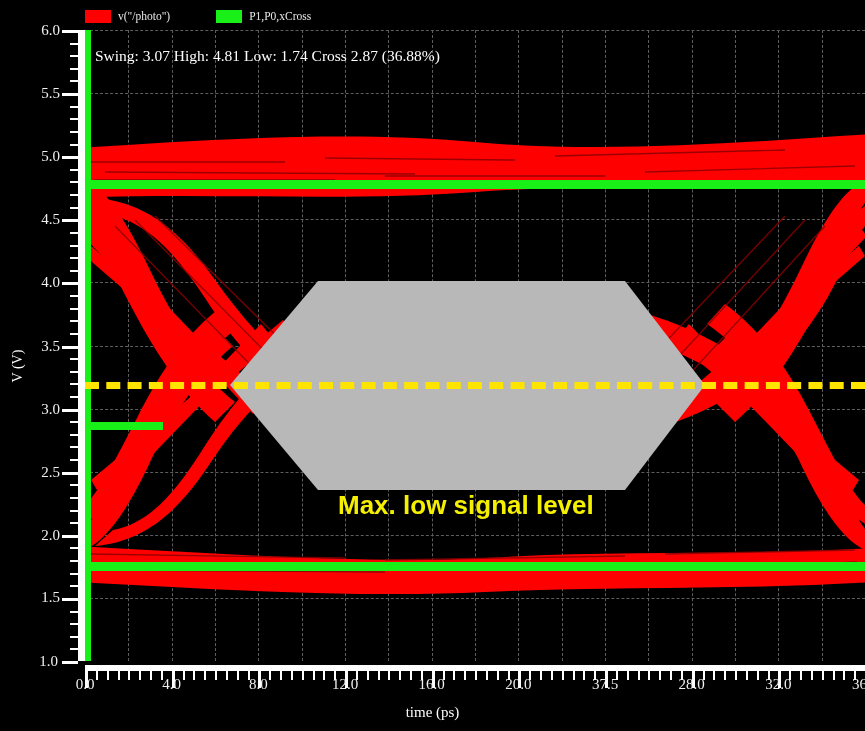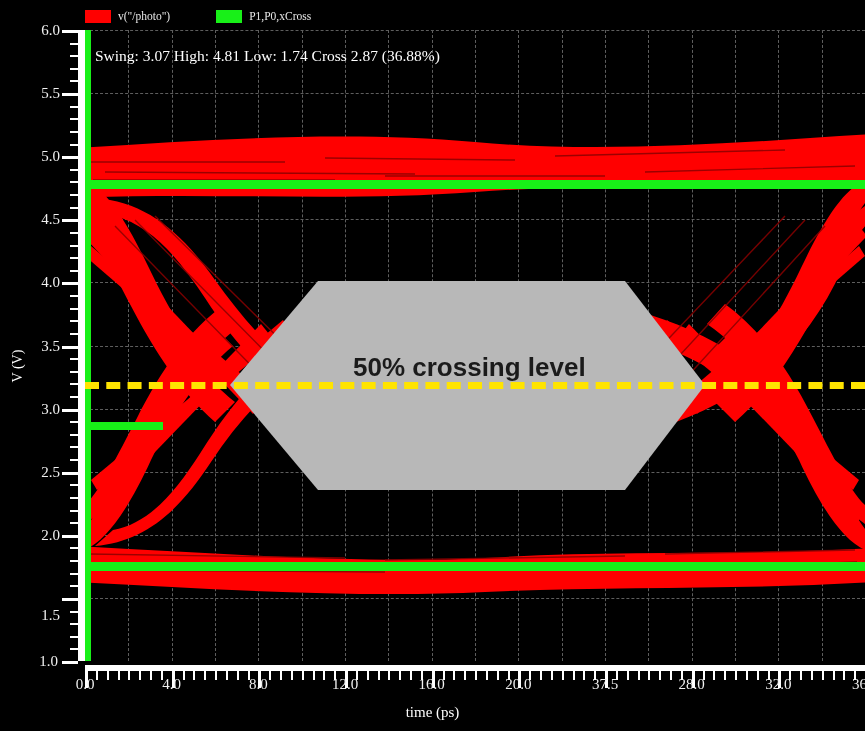--- a/index.html
+++ b/index.html
@@ -93,21 +93,21 @@
 
   <div id="xlabel">time (ps)</div>
 
   <div id="yaxis"></div>
   <div id="xaxis"></div>
 
   <div id="ticklayer">
       <div class="ytick-maj" style="top: 661px;"></div>
       <div class="ytick-lab" style="top: 661px; right: 807px;">1.0</div>
       <div class="ytick-maj" style="top: 597.9px;"></div>
-      <div class="ytick-lab" style="top: 615px; right: 805px;">1.5</div>
+      <div class="ytick-lab" style="top: 597px; right: 805px;">1.5</div>
       <div class="ytick-maj" style="top: 534.8px;"></div>
       <div class="ytick-lab" style="top: 534.8px; right: 805px;">2.0</div>
       <div class="ytick-maj" style="top: 471.7px;"></div>
       <div class="ytick-lab" style="top: 471.7px; right: 805px;">2.5</div>
       <div class="ytick-maj" style="top: 408.6px;"></div>
       <div class="ytick-lab" style="top: 408.6px; right: 805px;">3.0</div>
       <div class="ytick-maj" style="top: 345.5px;"></div>
       <div class="ytick-lab" style="top: 345.5px; right: 805px;">3.5</div>
       <div class="ytick-maj" style="top: 282.4px;"></div>
       <div class="ytick-lab" style="top: 282.4px; right: 805px;">4.0</div>
@@ -353,17 +353,17 @@
     <div class="gline" style="left:0;top:532px;width:780px;height:9px;"></div>
     <div class="gline" style="left:0;top:392px;width:78px;height:8px;"></div>
     <div class="gline" style="left:0;top:0;width:6px;height:631px;"></div>
 
     <div id="crossline" style="top:352px;"></div>
 
     <svg id="mask" viewBox="0 0 780 631" preserveAspectRatio="none">
       <polygon points="145,355 233,251 540,251 620,355 540,460 233,460" fill="#b8b8b8"></polygon>
     </svg>
 
-    <div class="ann ann-dark" style="left:268px;top:322px;">50% crossing level</div>
+    <div class="ann ann-yellow" style="left:253px;top:460px;">Max. low signal level</div>
 
     <div id="stats">Swing: 3.07 High: 4.81 Low: 1.74 Cross 2.87 (36.88%)</div>
   </div>
 </div>
 
 </body></html>

